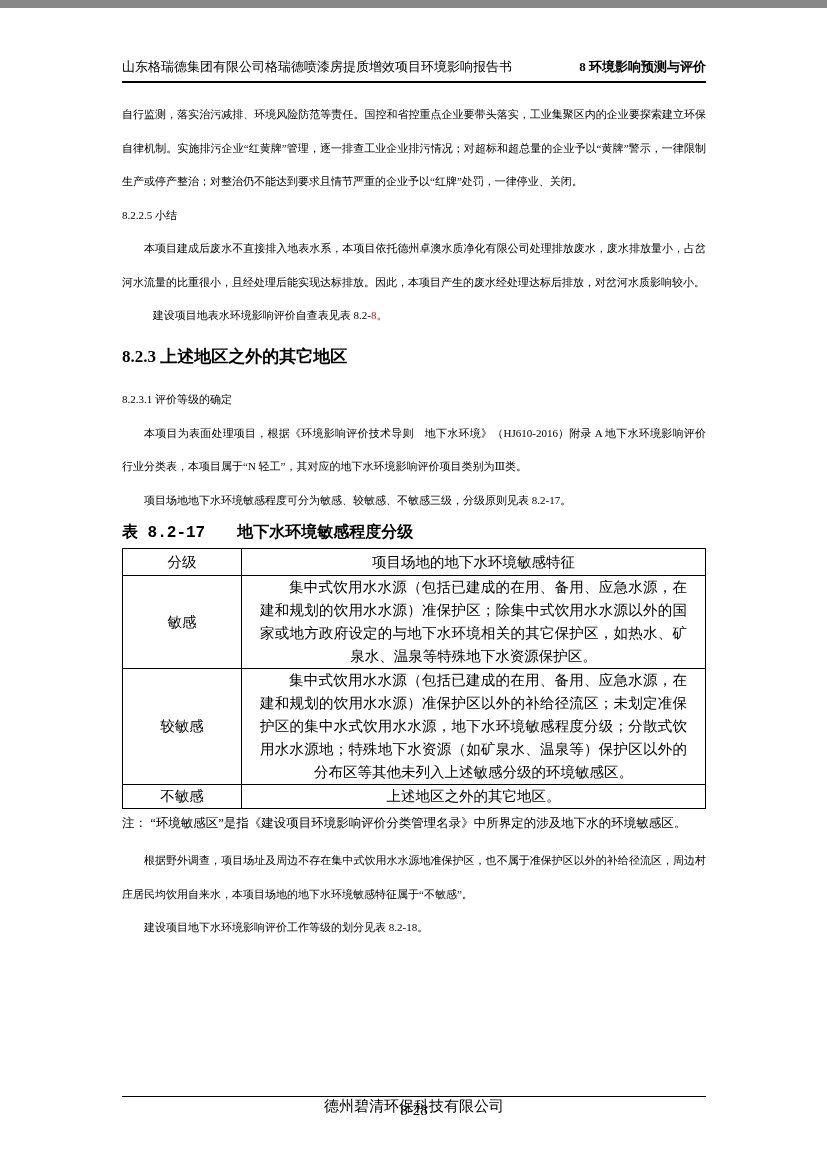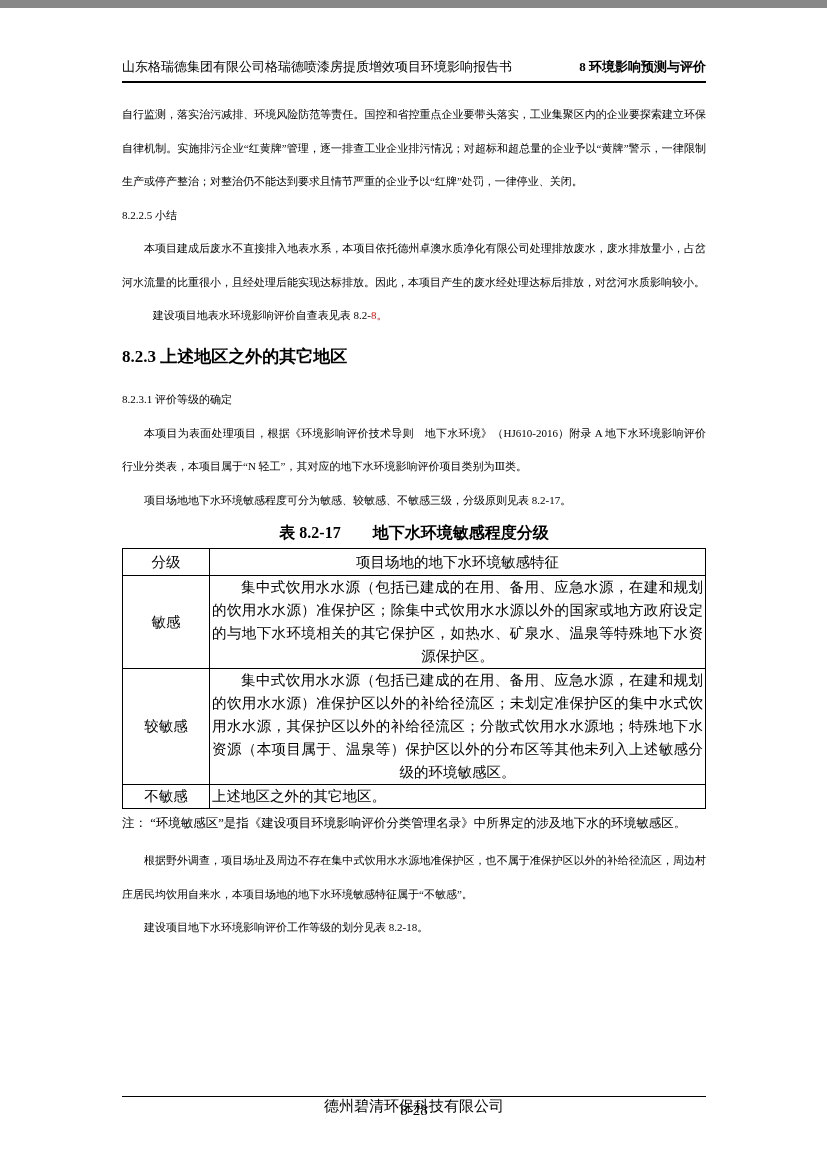--- a/index.html
+++ b/index.html
@@ -30,37 +30,37 @@
     text-align:justify; text-justify:inter-character;
   }
   .indent   { text-indent:2em; }
   .indent-w { text-indent:2.8em; }
   .h-bold {
     margin:7px 0 10px 0; font-size:17px; font-weight:bold; line-height:33.5px;
   }
   .red { color:#e01010; }
   
   .table-title {
-    margin:3px 0 2px 0; text-align:center;
-    font-size:16px; font-weight:bold; line-height:26px;
+    margin:3px 0 2px 0; text-align:left;
+    font-size:16px; font-weight:bold; line-height:26px;font-family:Liberation Mono, monospace;
   }
   table.sens {
     width:100%; border-collapse:collapse; border:1.5px solid #000;
     table-layout:fixed;
   }
   table.sens td {
     border:1px solid #000; font-size:14.5px; line-height:23px;
-    padding:0 2px; vertical-align:middle;
+    padding:0 18px; vertical-align:middle;
   }
   td.c-level { width:82px; text-align:center; }
   td.c-desc  { }
   td.th      { height:26px; text-align:center; }
   td.just    { text-align:justify; text-justify:inter-character;
                text-indent:2em; text-align-last:center; }
-  td.center  { }
+  td.center  { text-align:center; }
   .note {
     margin:6px 0 12px 0; font-size:12.5px; line-height:17px; text-align:left;
   }
   
   .footer {
     position:absolute; top:1088px; left:122px; width:584px;
     border-top:1.5px solid #000; padding-top:0;
     font-size:15px; line-height:18px;
   }
   .footer-page {
@@ -103,21 +103,21 @@
           <tr>
         <td class="c-level th">分级</td>
         <td class="c-desc th">项目场地的地下水环境敏感特征</td>
       </tr>
       <tr>
         <td class="c-level">敏感</td>
         <td class="c-desc just">集中式饮用水水源（包括已建成的在用、备用、应急水源，在建和规划的饮用水水源）准保护区；除集中式饮用水水源以外的国家或地方政府设定的与地下水环境相关的其它保护区，如热水、矿泉水、温泉等特殊地下水资源保护区。</td>
       </tr>
       <tr>
         <td class="c-level">较敏感</td>
-        <td class="c-desc just">集中式饮用水水源（包括已建成的在用、备用、应急水源，在建和规划的饮用水水源）准保护区以外的补给径流区；未划定准保护区的集中水式饮用水水源，其保护区以外的补给径流区；分散式饮用水水源地；特殊地下水资源（本项目属于、温泉等）保护区以外的分布区等其他未列入上述敏感分级的环境敏感区。</td>
+        <td class="c-desc just">集中式饮用水水源（包括已建成的在用、备用、应急水源，在建和规划的饮用水水源）准保护区以外的补给径流区；未划定准保护区的集中水式饮用水水源，地下水环境敏感程度分级；分散式饮用水水源地；特殊地下水资源（如矿泉水、温泉等）保护区以外的分布区等其他未列入上述敏感分级的环境敏感区。</td>
       </tr>
       <tr>
         <td class="c-level">不敏感</td>
         <td class="c-desc center">上述地区之外的其它地区。</td>
       </tr>
     </tbody>
       </table>
 
     <div class="note">注： “环境敏感区”是指《建设项目环境影响评价分类管理名录》中所界定的涉及地下水的环境敏感区。</div>
 

